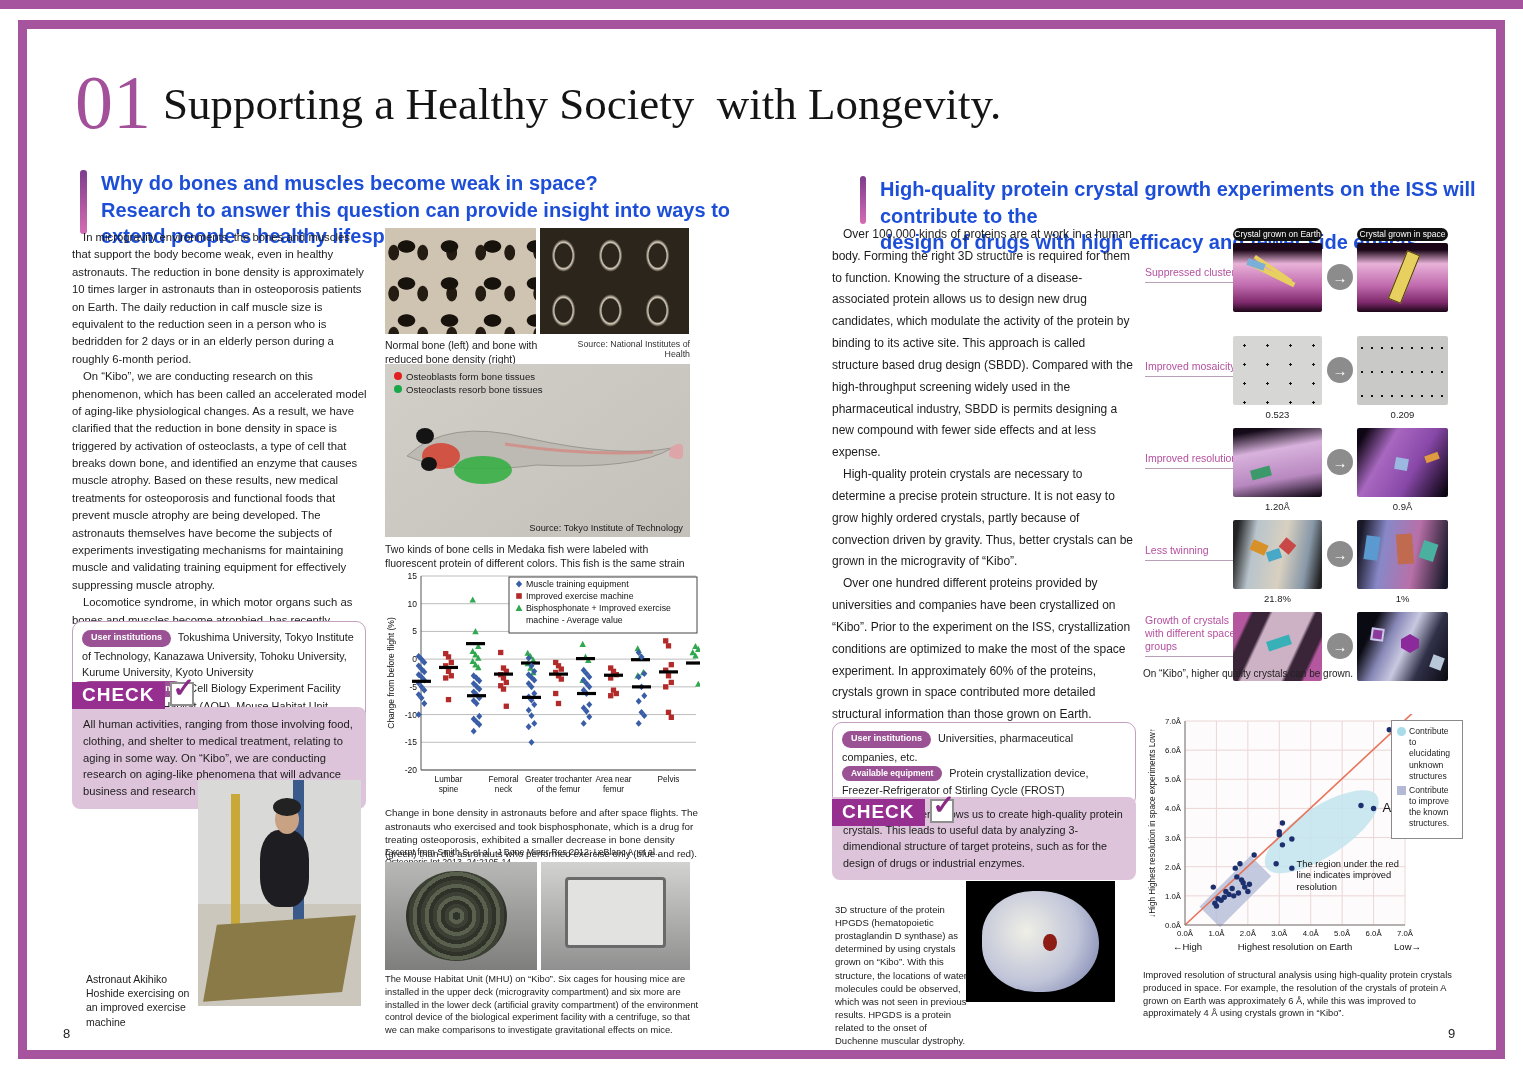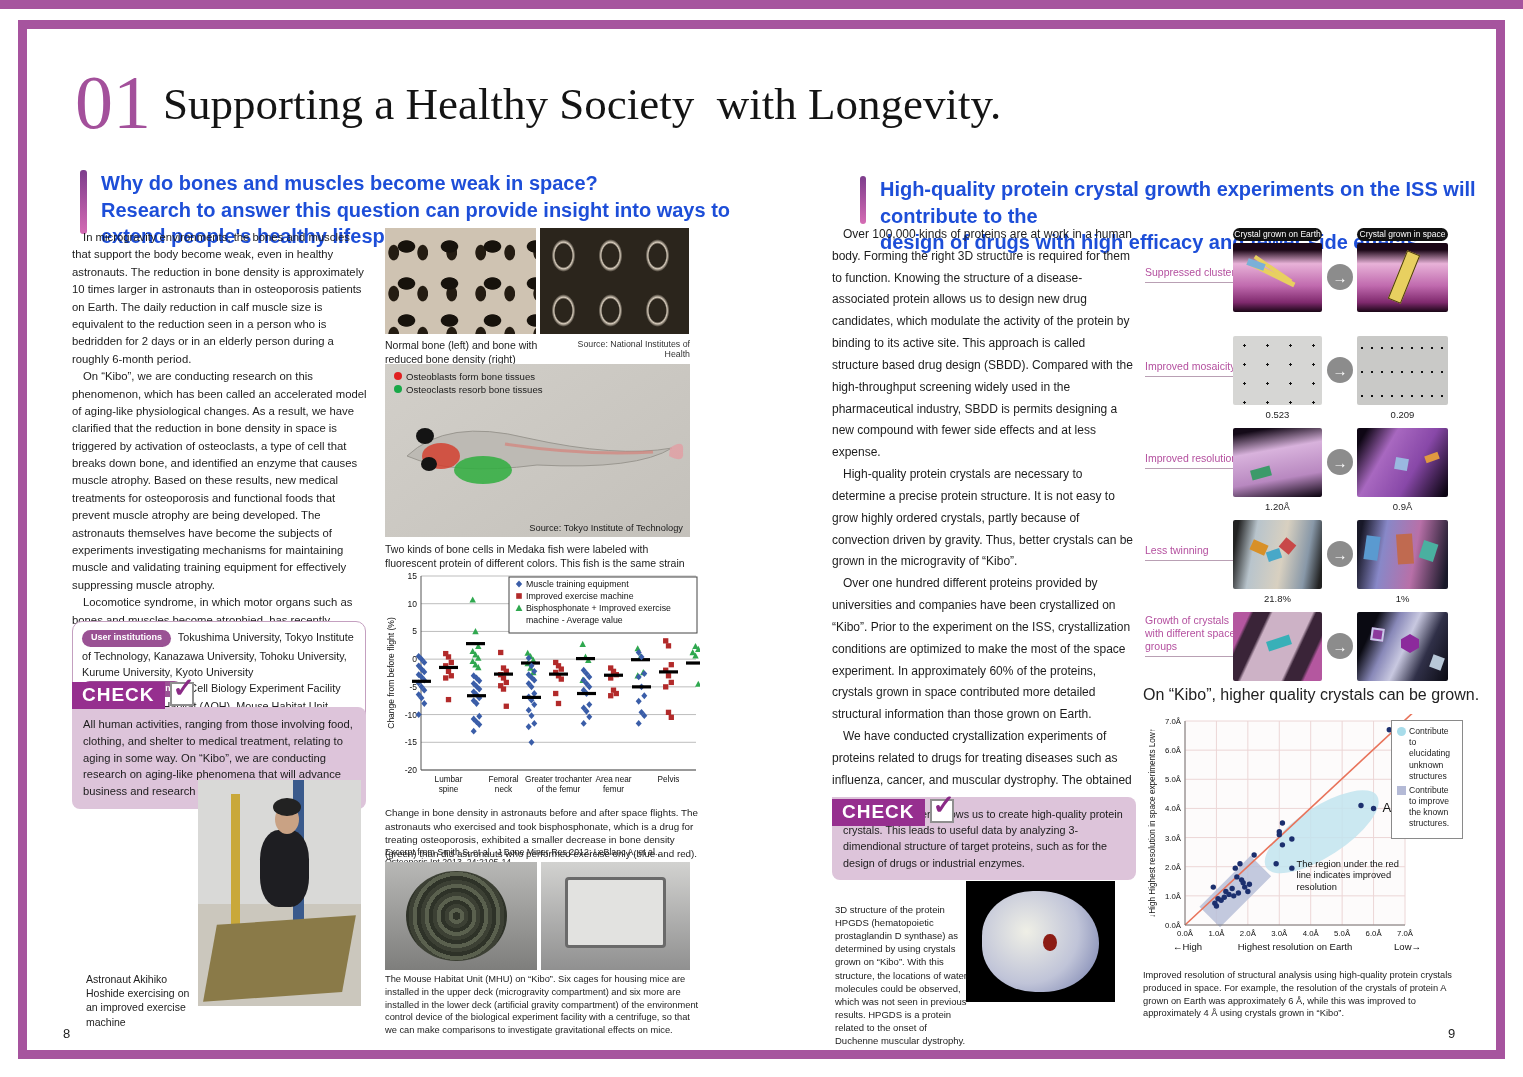--- a/index.html
+++ b/index.html
@@ -436,22 +436,28 @@
 groups</div>
   <div class="cr tube5a" style="left:1233px; top:612px; width:89px; height:69px;">
     <div class="frag" style="left:34px; top:26px; width:24px; height:10px; background:#38b0b8; transform:rotate(-18deg);"></div>
   </div>
   <div class="arrow-circ" style="left:1327px; top:633px;">→</div>
   <div class="cr tube5b" style="left:1357px; top:612px; width:91px; height:69px;">
     <div class="frag" style="left:14px; top:16px; width:13px; height:13px; background:#8c3a9c; border:2px solid #c8c8e8; transform:rotate(8deg);"></div>
     <div class="frag" style="left:44px; top:22px; width:18px; height:19px; background:#8c2a9c; clip-path:polygon(50% 0,100% 28%,100% 72%,50% 100%,0 72%,0 28%);"></div>
     <div class="frag" style="left:74px; top:44px; width:12px; height:13px; background:#b8c8d8; transform:rotate(20deg);"></div>
   </div>
-  <div class="abs" style="left:1143px; top:686px; font-size:16px; color:#222;">On “Kibo”, higher quality crystals can be grown.</div>
-
+  <div class="abs" style="left:1143px; top:668px; font-size:10px; color:#222;">On “Kibo”, higher quality crystals can be grown.</div>
+
+  <div class="abs instbox" style="left:832px; top:722px; width:304px;">
+    <span class="badge">User institutions</span>
+    <span>Universities, pharmaceutical companies, etc.</span><br>
+    <span class="badge small">Available equipment</span>
+    <span>Protein crystallization device, Freezer-Refrigerator of Stirling Cycle (FROST)</span>
+  </div>
   <div class="abs check-hdr" style="left:832px; top:772px;">
     <span class="check-word">CHECK</span>
     <span class="check-ic">
         <span class="tick">✓</span>
       </span>
   </div>
   <div class="abs check-body" style="left:832px; top:797px; width:304px; font-size:10.8px;">Space environment allows us to create high-quality protein crystals. This leads to useful data by analyzing 3-dimendional structure of target proteins, such as for the design of drugs or industrial enzymes.</div>
 
   <div class="abs cap" style="left:835px; top:903px; width:133px; font-size:9.5px; line-height:1.38;">3D structure of the protein HPGDS (hematopoietic prostaglandin D synthase) as determined by using crystals grown on “Kibo”. With this structure, the locations of water molecules could be observed, which was not seen in previous results. HPGDS is a protein related to the onset of Duchenne muscular dystrophy.</div>
   <div class="abs photo protein" style="left:966px; top:881px; width:149px; height:121px;">

